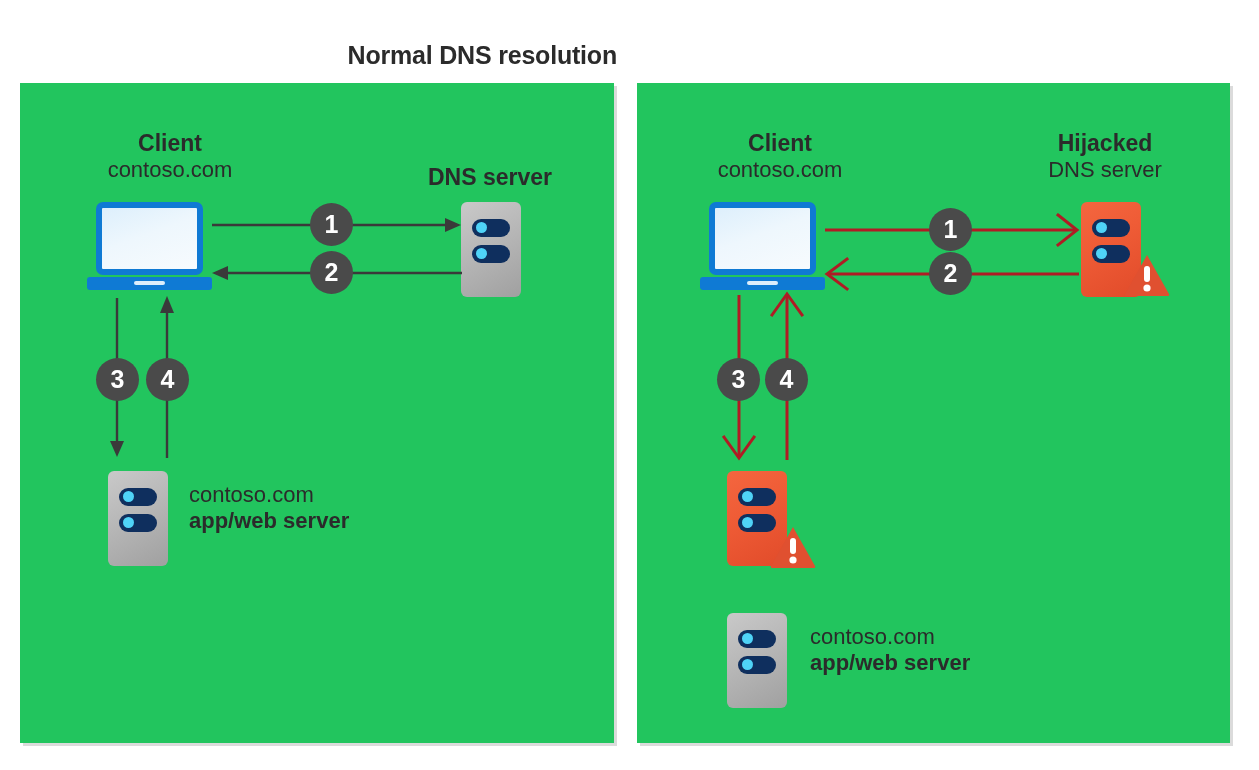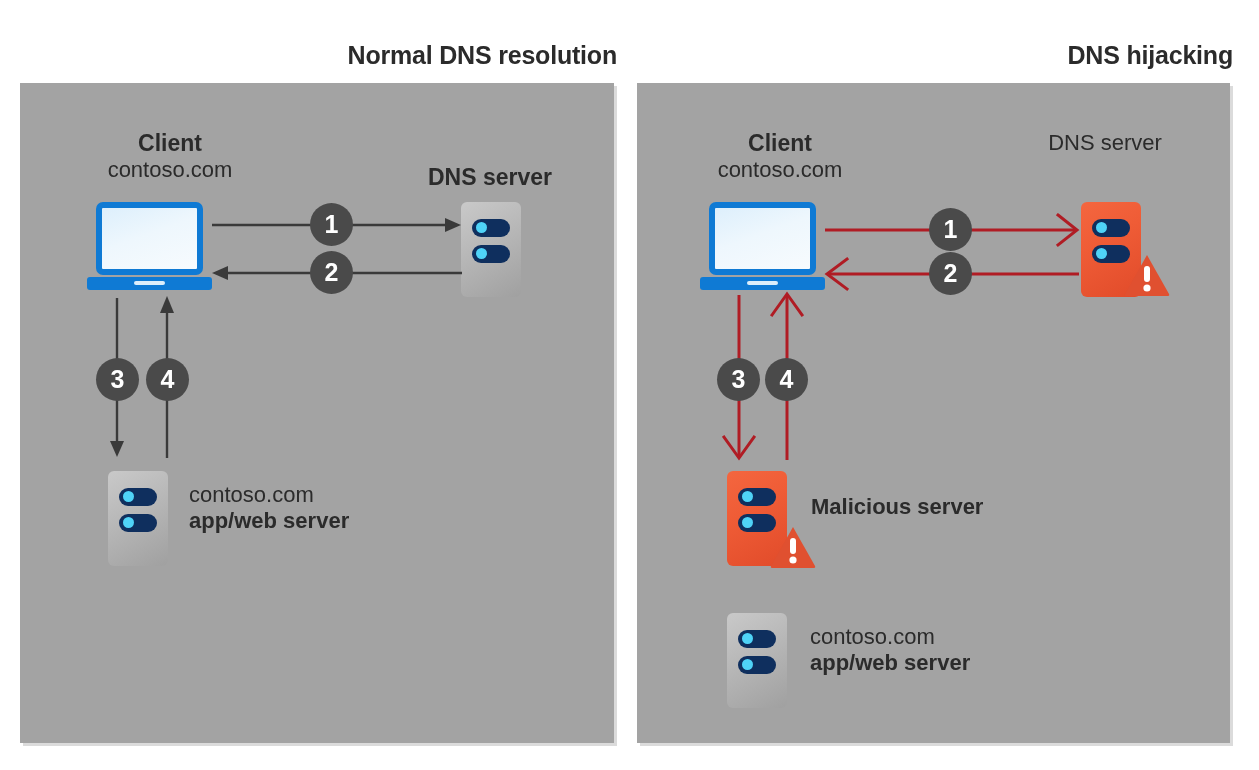--- a/index.html
+++ b/index.html
@@ -33,21 +33,21 @@
     text-align: right;
     letter-spacing: -0.2px;
     white-space: nowrap;
   }
   #title-left  { left: 20px;  top: 41px; width: 597px; }
   #title-right { left: 637px; top: 41px; width: 596px; }
 
   
   .panel {
     position: absolute;
-    background: #a3a3a3;
+    background: #22c55e;
     box-shadow: 3px 3px 0 0 rgba(0,0,0,0.14);
   }
   #panel-left  { left: 20px;  top: 83px; width: 594px;  height: 660px; }
   #panel-right { left: 637px; top: 83px; width: 593px;  height: 660px; }
 
   
   .node-label {
     position: absolute;
     text-align: center;
     white-space: nowrap;
@@ -142,21 +142,20 @@
     text-align: center;
   }
 </style>
 </head>
 <body>
 
 <div class="stage">
 
   <div class="panel-title" id="title-left">Normal DNS resolution</div>
 
-  <div class="panel-title" id="title-right">DNS hijacking</div>
 
   <div class="panel" id="panel-left">
 
     <div class="node-label" style="left:30px; top:47px; width:240px;">
       <span class="bold">Client</span>
       <span class="normal">contoso.com</span>
     </div>
 
     <div class="node-label" style="left:375px; top:81px; width:190px;">
       <span class="bold">DNS server</span>
@@ -225,20 +224,21 @@
   </div>
 
   <div class="panel" id="panel-right">
 
     <div class="node-label" style="left:23px; top:47px; width:240px;">
       <span class="bold">Client</span>
       <span class="normal">contoso.com</span>
     </div>
 
     <div class="node-label" style="left:368px; top:47px; width:200px;">
+      <span class="bold">Hijacked</span>
       <span class="normal">DNS server</span>
     </div>
 
     <div class="laptop" style="left:63px; top:119px;">
       <div class="lid"></div>
       <div class="base"></div>
       <div class="notch"></div>
     </div>
 
     <div class="server red" style="left:444px; top:119px; width:60px; height:95px;">
@@ -299,21 +299,20 @@
     </div>
 
     <div class="warn" style="left:133px; top:443px;">
       <svg viewBox="0 0 46 42">
         <path d="M23 1 L45 40 Q46 42 43 42 L3 42 Q0 42 1 40 Z" fill="#e05030"></path>
         <rect x="20" y="12" width="6" height="16" rx="3" fill="#ffffff"></rect>
         <circle cx="23" cy="34" r="3.6" fill="#ffffff"></circle>
       </svg>
     </div>
 
-    <div class="side-label single" style="left:174px; top:411px;">Malicious server</div>
 
     <div class="server gray" style="left:90px; top:530px; width:60px; height:95px;">
       <div class="body"></div>
       <div class="pill" style="left:11px; top:17px; width:38px;"></div>
       <div class="dot" style="left:15px; top:20px;"></div>
       <div class="pill" style="left:11px; top:43px; width:38px;"></div>
       <div class="dot" style="left:15px; top:46px;"></div>
     </div>
 
     <div class="side-label" style="left:173px; top:541px;">

